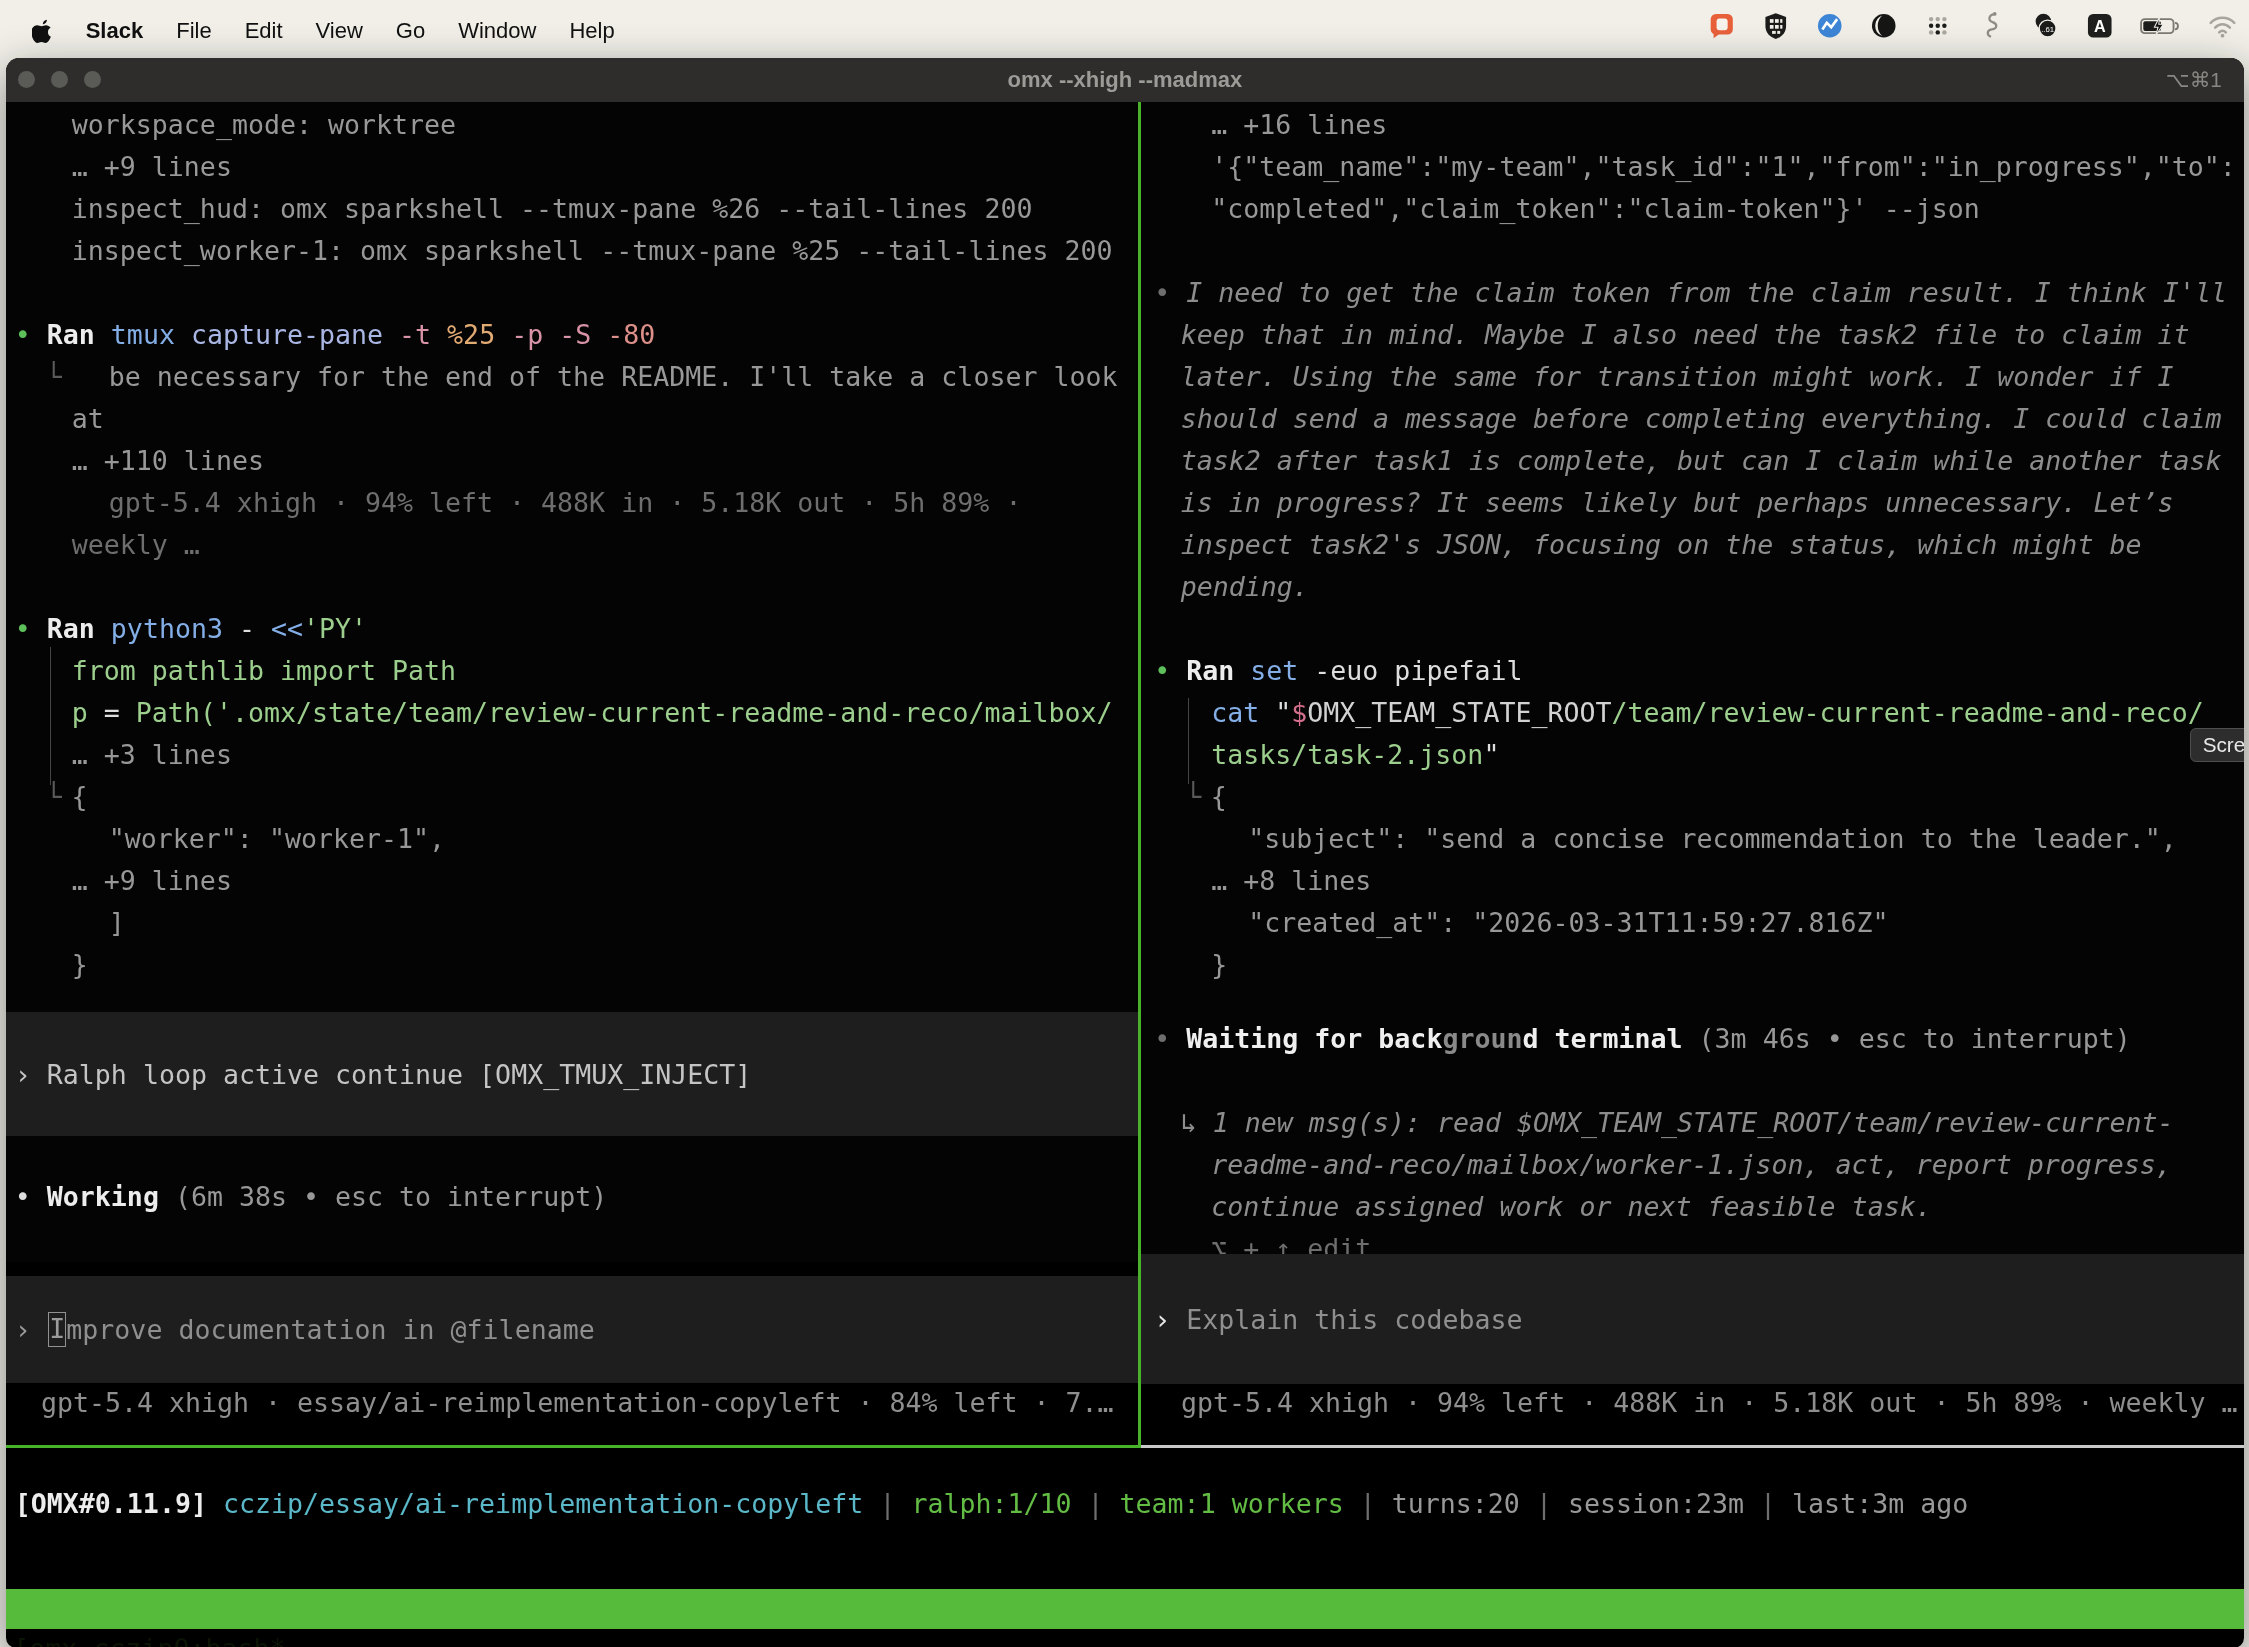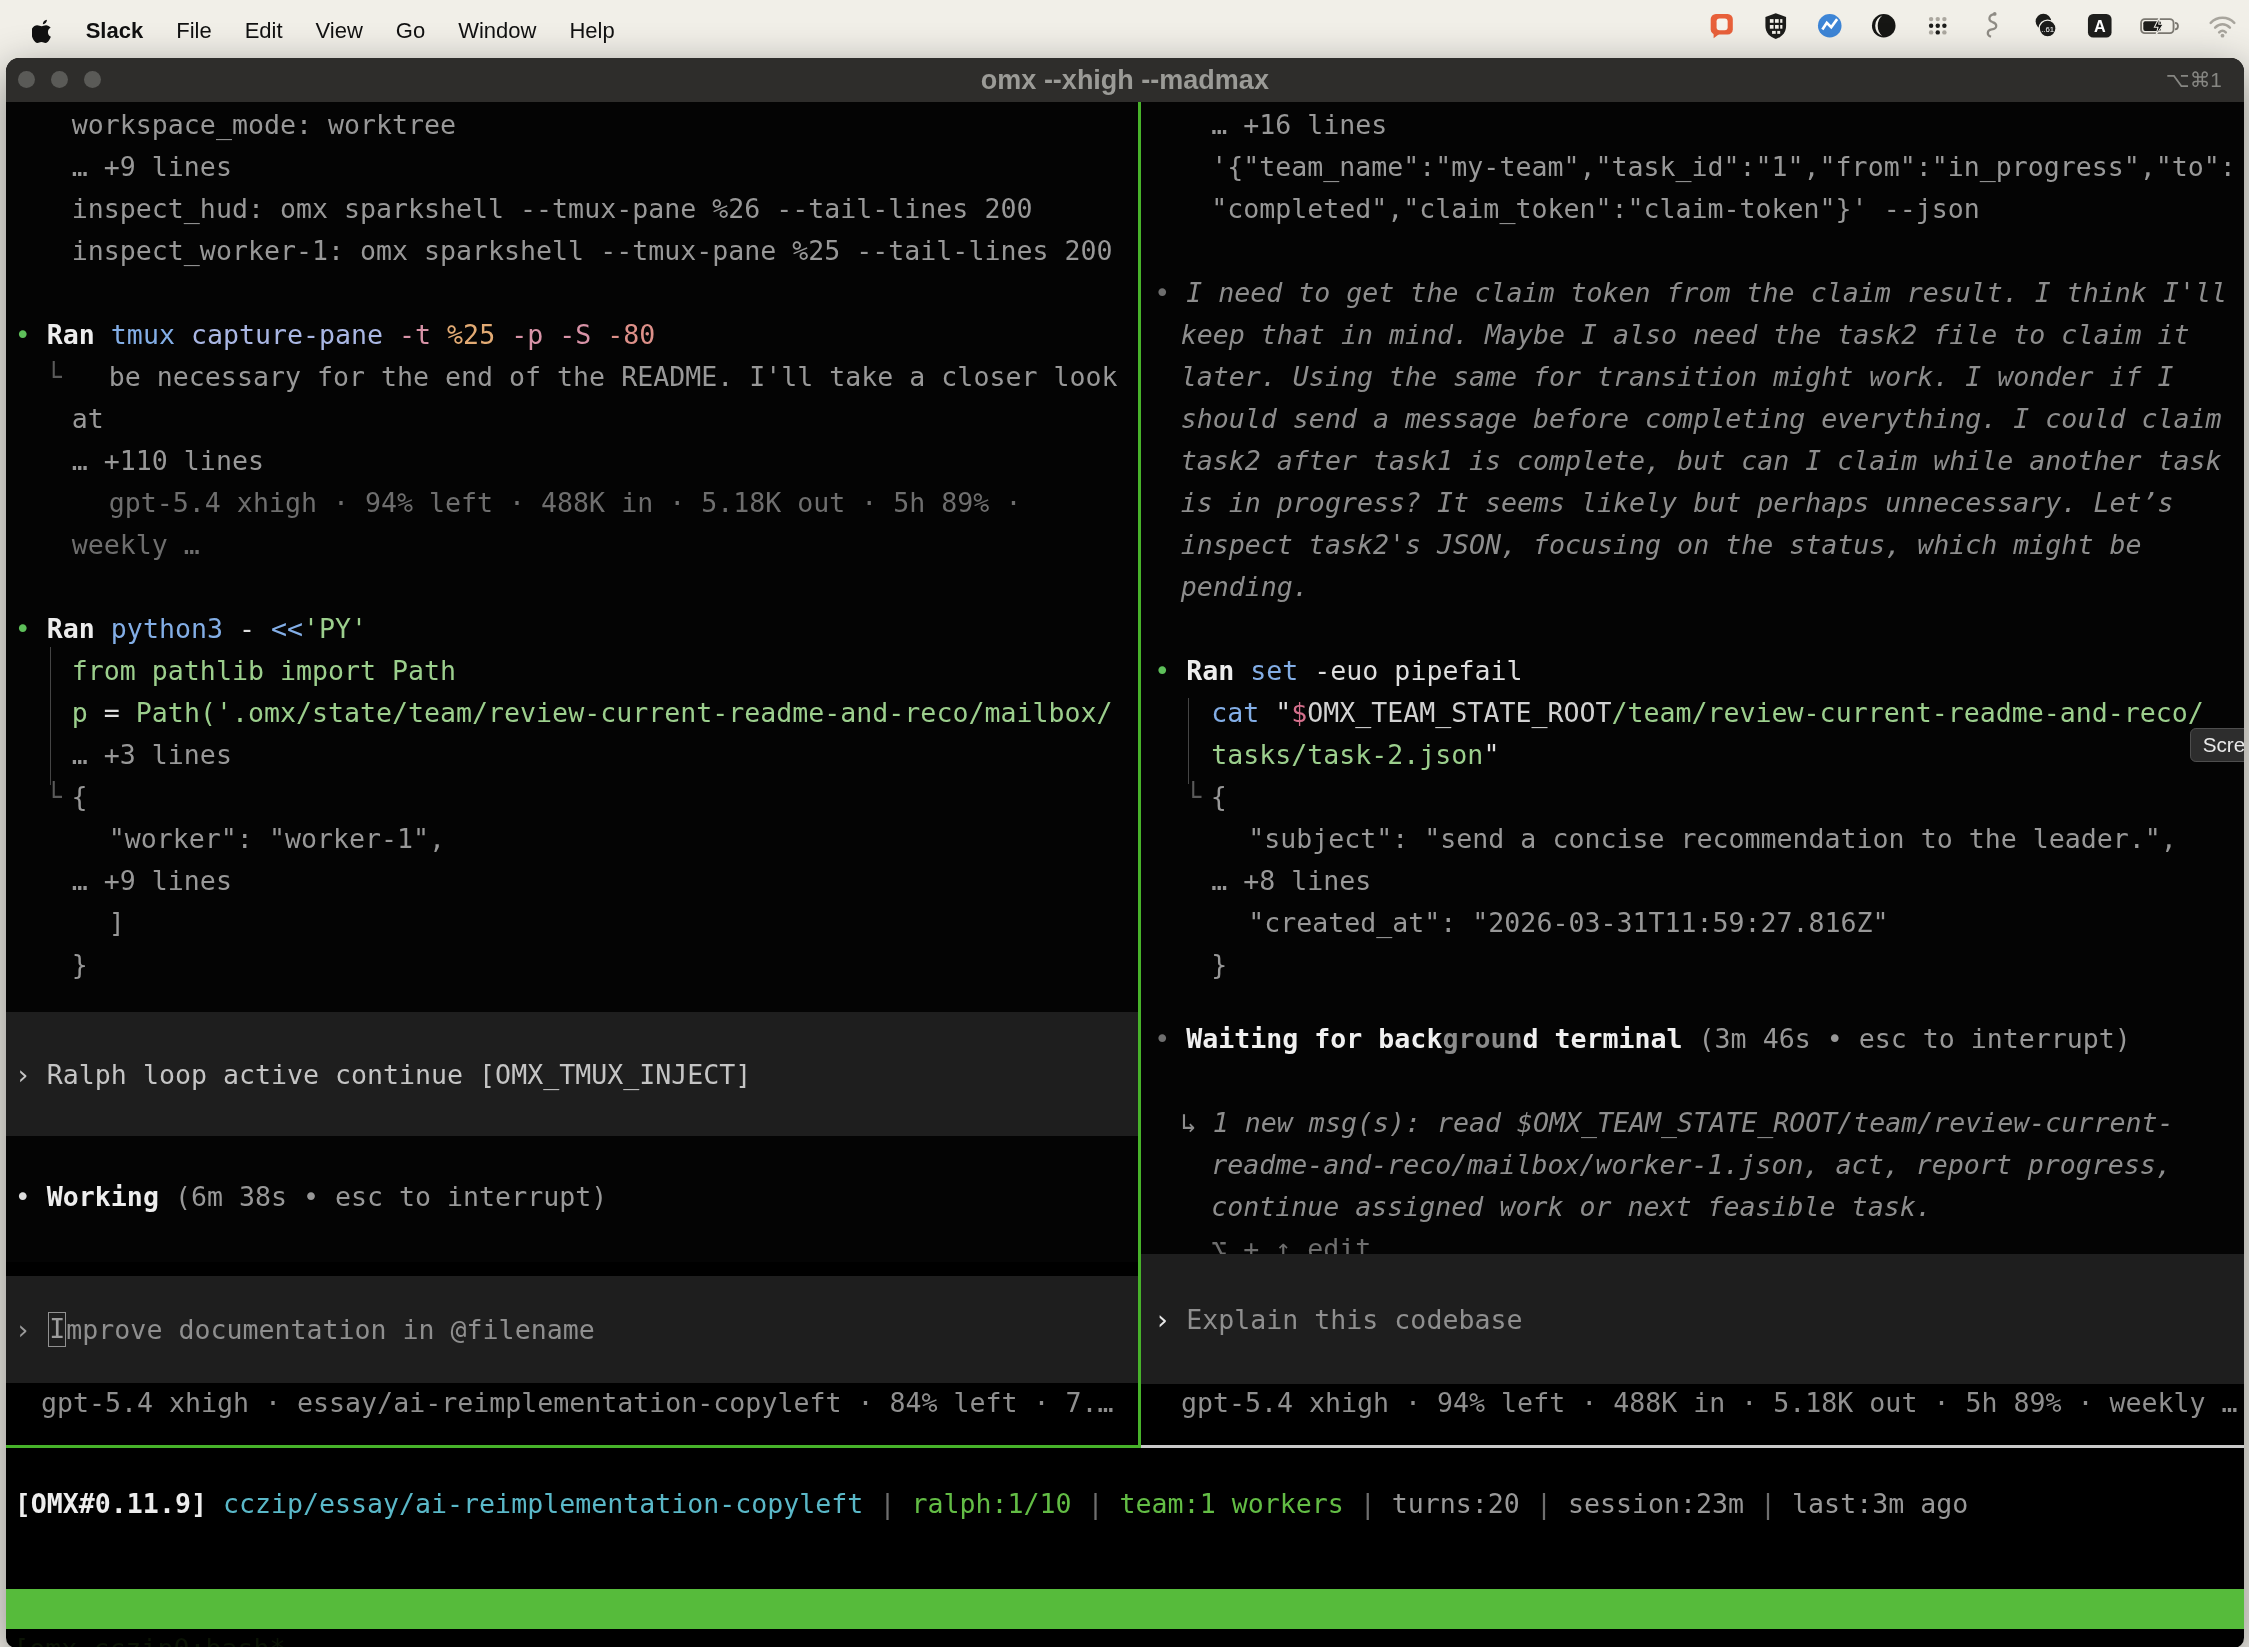--- a/index.html
+++ b/index.html
@@ -14,21 +14,21 @@
   .menubar-right{margin-left:auto;display:flex;align-items:center;gap:23px;padding-right:11.8px;}
   .menubar-right .mi{width:31px;height:31px;display:flex;align-items:flex-start;justify-content:center;}
 
   
   .window{position:absolute;left:5.9px;top:58px;width:2238px;height:1590px;background:#000;
           border-radius:13.3px 13.3px 10.3px 10.3px;box-shadow:0 13.3px 44px rgba(0,0,0,.45);overflow:hidden;}
   .titlebar{position:absolute;left:0;top:0;width:100%;height:44px;background:#2e2d2b;}
   .traffic{position:absolute;top:13.3px;left:12.5px;display:flex;gap:16px;}
   .traffic div{width:17px;height:17px;border-radius:50%;background:#5a5a57;}
   .win-title{position:absolute;left:0;right:0;top:0;height:44px;line-height:44px;text-align:center;
-             color:#9b9b97;font-size:27px;font-weight:bold;}
+             color:#9b9b97;font-size:22px;font-weight:bold;}
   .win-shortcut{position:absolute;right:22px;top:0;height:44px;line-height:44px;color:#878783;font-size:20.7px;}
 
   
   .terminal{position:absolute;left:0;top:44px;width:2238px;height:1160px;background:#040404;
             font-family:"DejaVu Sans Mono","DejaVu Sans",monospace;font-size:26.6px;color:#989898;}
   .pane{position:absolute;top:0;height:1343px;overflow:hidden;padding-top:2.2px;box-sizing:border-box;}
   .pane-left{left:0;width:1132px;padding-left:8.9px;}
   .pane-right{left:1135px;width:1104px;padding-left:13.3px;}
   .divider-v{position:absolute;left:1132px;top:0;width:3px;height:1343px;background:#47b22a;}
   .border-h-left{position:absolute;left:0;top:1343px;width:1135px;height:3px;background:#47b22a;}

